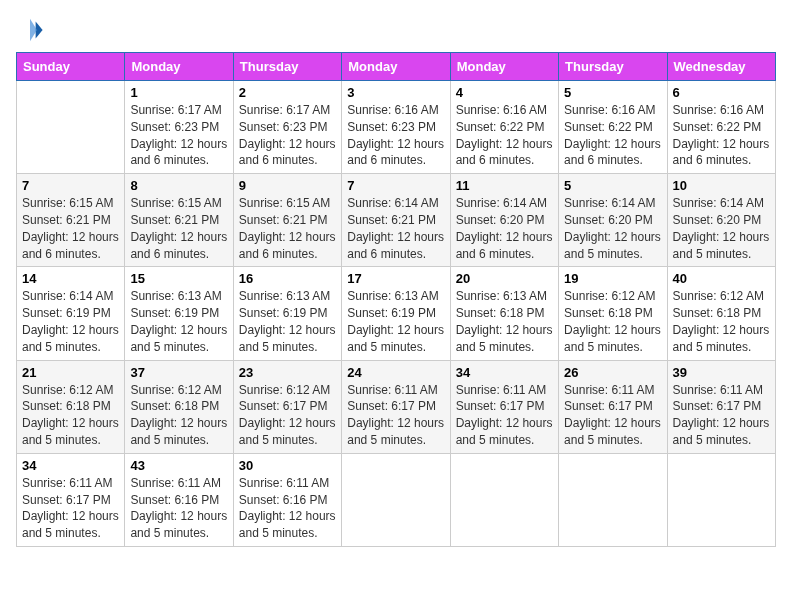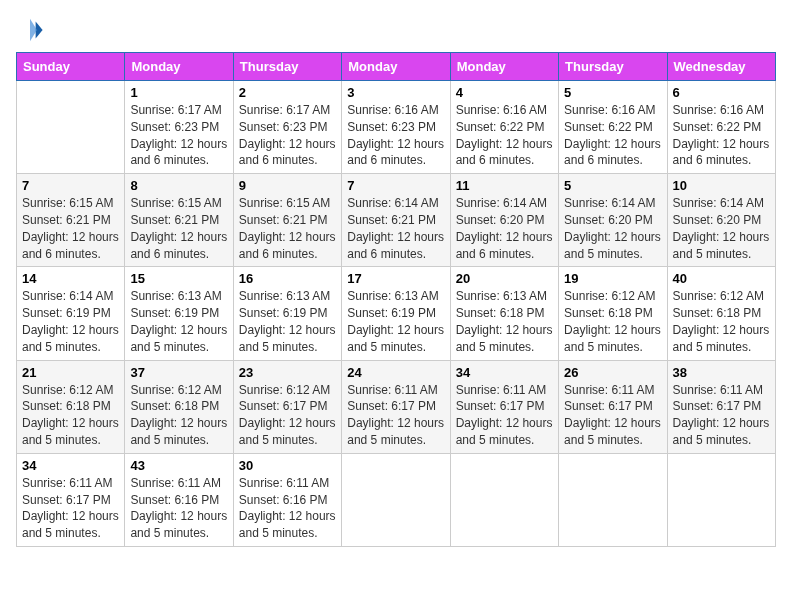--- a/index.html
+++ b/index.html
@@ -226,21 +226,21 @@
         </td>
         <td>
           <div class="day-num">34</div>
           <div class="day-info">Sunrise: 6:11 AM<br>Sunset: 6:17 PM<br>Daylight: 12 hours and 5 minutes.</div>
         </td>
         <td>
           <div class="day-num">26</div>
           <div class="day-info">Sunrise: 6:11 AM<br>Sunset: 6:17 PM<br>Daylight: 12 hours and 5 minutes.</div>
         </td>
         <td>
-          <div class="day-num">38</div>
+          <div class="day-num">39</div>
           <div class="day-info">Sunrise: 6:11 AM<br>Sunset: 6:17 PM<br>Daylight: 12 hours and 5 minutes.</div>
         </td>
       </tr>
       <tr>
         <td>
           <div class="day-num">34</div>
           <div class="day-info">Sunrise: 6:11 AM<br>Sunset: 6:17 PM<br>Daylight: 12 hours and 5 minutes.</div>
         </td>
         <td>
           <div class="day-num">43</div>

